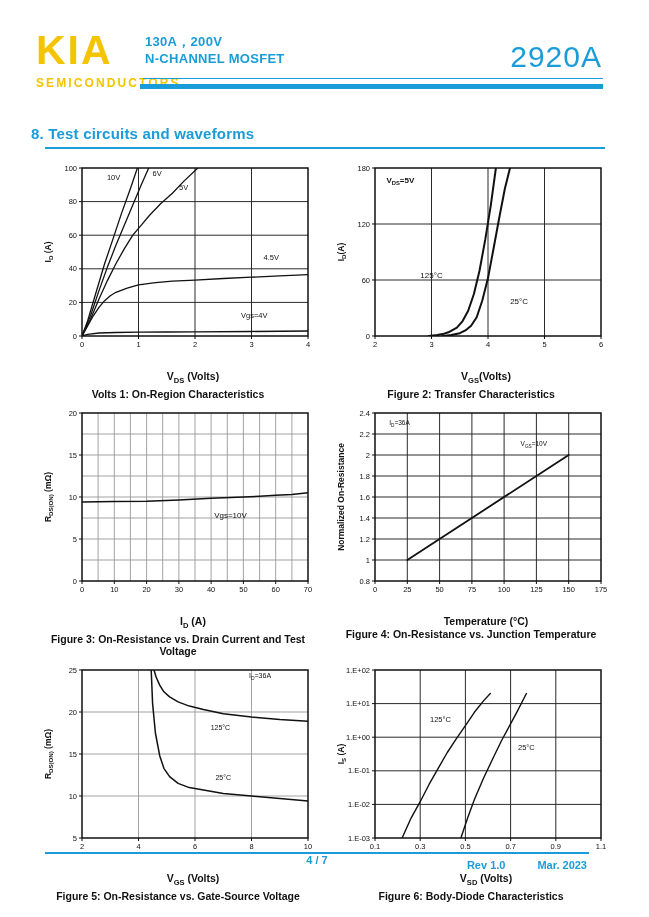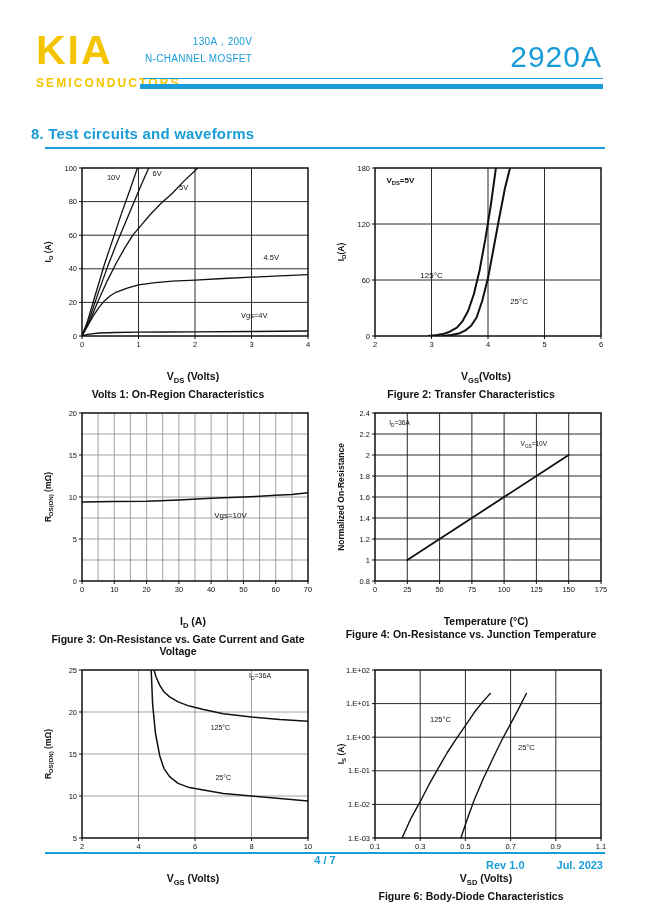--- a/index.html
+++ b/index.html
@@ -4,40 +4,40 @@
 <style>
   * { margin:0; padding:0; box-sizing:border-box; }
   body { width:649px; height:917px; background:#ffffff; font-family:"Liberation Sans", sans-serif; position:relative; overflow:hidden; }
   .page { position:absolute; inset:0; background:#fff; }
 
   
   .logo-block { position:absolute; left:36px; top:30px; }
   .logo-kia { font-weight:bold; font-size:41px; line-height:40px; letter-spacing:2px; color:var(--gold); }
   .logo-sub { font-weight:bold; font-size:12px; letter-spacing:2.1px; color:var(--gold); margin-top:6px; }
   .spec-block { position:absolute; left:145px; top:33px; }
-  .spec-line { font-weight:normal; font-size:10px; color:var(--accent); line-height:17px; letter-spacing:0.3px;text-align:right; }
+  .spec-line { font-weight:bold; font-size:13px; color:var(--accent); line-height:17px; letter-spacing:0.3px; }
   .part-number { position:absolute; right:47px; top:40px; font-size:30px; color:var(--accent); letter-spacing:1px; }
   .rule-thin { position:absolute; left:143px; right:46px; top:78px; height:1px; background:var(--accent); }
   .rule-thick { position:absolute; left:140px; right:46px; top:84px; height:5px; background:var(--accent); }
 
   
   .section-title { position:absolute; left:31px; top:125px; font-size:15px; font-weight:bold; color:var(--accent); letter-spacing:0.2px; }
   .section-rule { position:absolute; left:45px; right:44px; top:147px; height:2px; background:var(--accent); }
 
   
   .figures { position:absolute; top:162px; left:0; right:0; display:grid; grid-template-columns:272px 272px; justify-content:space-between; padding:0 42px; row-gap:7px; }
   .fig { width:272px; }
   .fig svg { display:block; }
   .xlab, .cap { text-align:center; font-size:10.5px; font-weight:bold; color:#111; line-height:12px; }
   .xlab { margin-top:16px; padding-left:30px; }
   .cap { margin-top:1px; }
   sub { font-size:72%; }
 
   
-  .footer { position:absolute; left:45px; right:44px; top:852px; border-top:2px solid var(--accent); }
+  .footer { position:absolute; left:45px; right:60px; top:852px; border-top:2px solid var(--accent); }
   .footer-page { position:absolute; left:0; right:0; text-align:center; font-size:11px; font-weight:bold; color:var(--accent); }
   .footer-right { position:absolute; right:2px; top:5px; display:flex; gap:32px; font-size:11px; font-weight:bold; color:var(--accent); }
 </style>
 </head>
 <body>
 
 <div class="page">
 
   <div class="logo-block">
     <div class="logo-kia">KIA</div>
@@ -208,21 +208,21 @@
             <text x="35" y="92.5" text-anchor="end">10</text>
             <line x1="37" y1="48.0" x2="40" y2="48.0" stroke="#111" stroke-width="1"></line>
             <text x="35" y="50.5" text-anchor="end">15</text>
             <line x1="37" y1="6.0" x2="40" y2="6.0" stroke="#111" stroke-width="1"></line>
             <text x="35" y="8.5" text-anchor="end">20</text>
           </g>
           <text x="9" y="90" text-anchor="middle" font-size="8.5" font-weight="bold" fill="#111" transform="rotate(-90 9 90)"><tspan>R</tspan><tspan dy="2" font-size="6.1">DS(ON)</tspan><tspan dy="-2"> (mΩ)</tspan></text>
           <text x="188.5" y="111.0" text-anchor="middle" font-size="8" fill="#111"><tspan>Vgs=10V</tspan></text>
         </svg>
       <div class="xlab"><span>I</span><sub>D</sub><span> (A)</span></div>
-      <div class="cap">Figure 3: On-Resistance vs. Gate Current and Gate Voltage</div>
+      <div class="cap">Figure 3: On-Resistance vs. Drain Current and Test Voltage</div>
     </div>
     <div class="fig">
       <svg width="272" height="192" viewBox="0 0 272 192">
           <g stroke="#2b2b2b" stroke-width="1">
             <line x1="72.3" y1="6" x2="72.3" y2="174"></line>
             <line x1="104.6" y1="6" x2="104.6" y2="174"></line>
             <line x1="136.9" y1="6" x2="136.9" y2="174"></line>
             <line x1="169.1" y1="6" x2="169.1" y2="174"></line>
             <line x1="201.4" y1="6" x2="201.4" y2="174"></line>
             <line x1="233.7" y1="6" x2="233.7" y2="174"></line>
@@ -319,20 +319,21 @@
             <text x="35" y="50.5" text-anchor="end">20</text>
             <line x1="37" y1="6.0" x2="40" y2="6.0" stroke="#111" stroke-width="1"></line>
             <text x="35" y="8.5" text-anchor="end">25</text>
           </g>
           <text x="9" y="90" text-anchor="middle" font-size="8.5" font-weight="bold" fill="#111" transform="rotate(-90 9 90)"><tspan>R</tspan><tspan dy="2" font-size="6.1">DS(ON)</tspan><tspan dy="-2"> (mΩ)</tspan></text>
           <text x="218.0" y="14.4" text-anchor="middle" font-size="7" fill="#111"><tspan>I</tspan><tspan dy="2" font-size="5.0">D</tspan><tspan dy="-2">=36A</tspan></text>
           <text x="178.4" y="65.6" text-anchor="middle" font-size="7" fill="#111"><tspan>125°C</tspan></text>
           <text x="181.3" y="116.0" text-anchor="middle" font-size="7" fill="#111"><tspan>25°C</tspan></text>
         </svg>
       <div class="xlab"><span>V</span><sub>GS</sub><span> (Volts)</span></div>
+      <div class="cap">Figure 5: On-Resistance vs. Gate-Source Voltage</div>
     </div>
     <div class="fig">
       <svg width="272" height="192" viewBox="0 0 272 192">
           <g stroke="#2b2b2b" stroke-width="1">
             <line x1="85.2" y1="6" x2="85.2" y2="174"></line>
             <line x1="130.4" y1="6" x2="130.4" y2="174"></line>
             <line x1="175.6" y1="6" x2="175.6" y2="174"></line>
             <line x1="220.8" y1="6" x2="220.8" y2="174"></line>
             <line x1="40" y1="39.6" x2="266" y2="39.6"></line>
             <line x1="40" y1="73.2" x2="266" y2="73.2"></line>
@@ -377,17 +378,17 @@
         </svg>
       <div class="xlab"><span>V</span><sub>SD</sub><span> (Volts)</span></div>
       <div class="cap">Figure 6: Body-Diode Characteristics</div>
     </div>
   </div>
 
   <div class="footer">
     <div class="footer-page">4 / 7</div>
     <div class="footer-right">
       <span>Rev 1.0</span>
-      <span>Jul. 2023</span>
+      <span>Mar. 2023</span>
     </div>
   </div>
 
 </div>
 
 </body></html>

